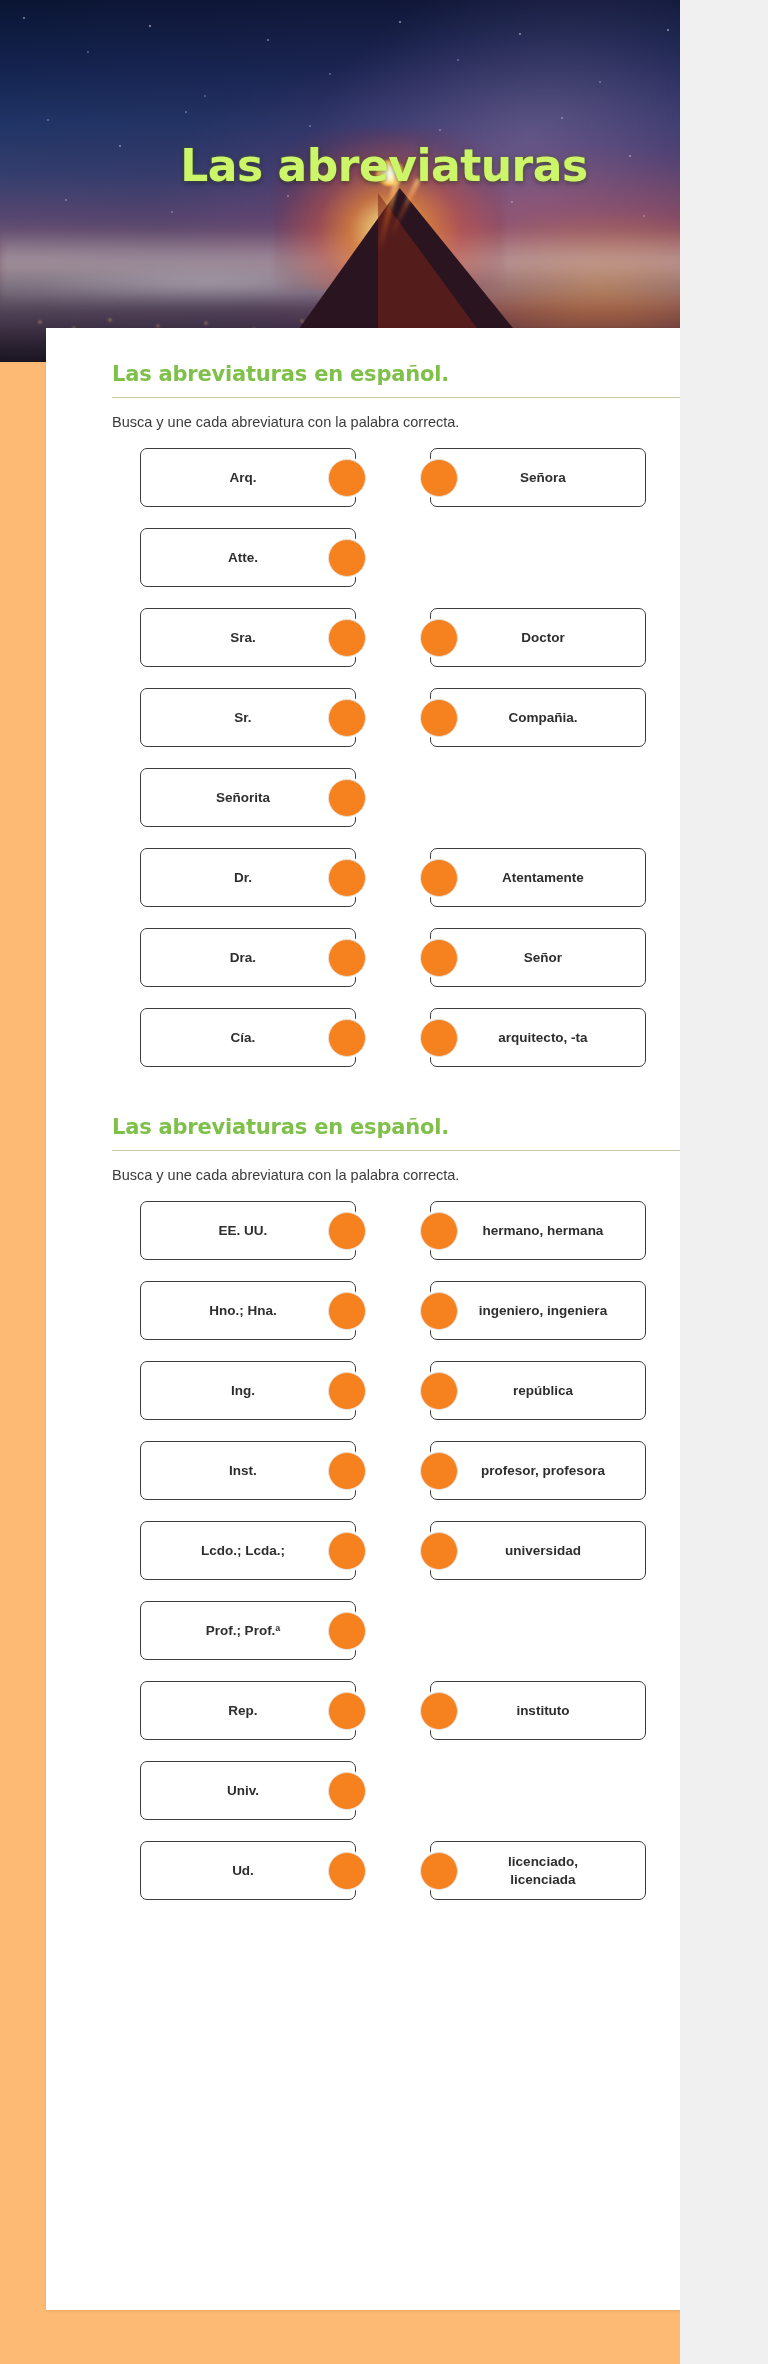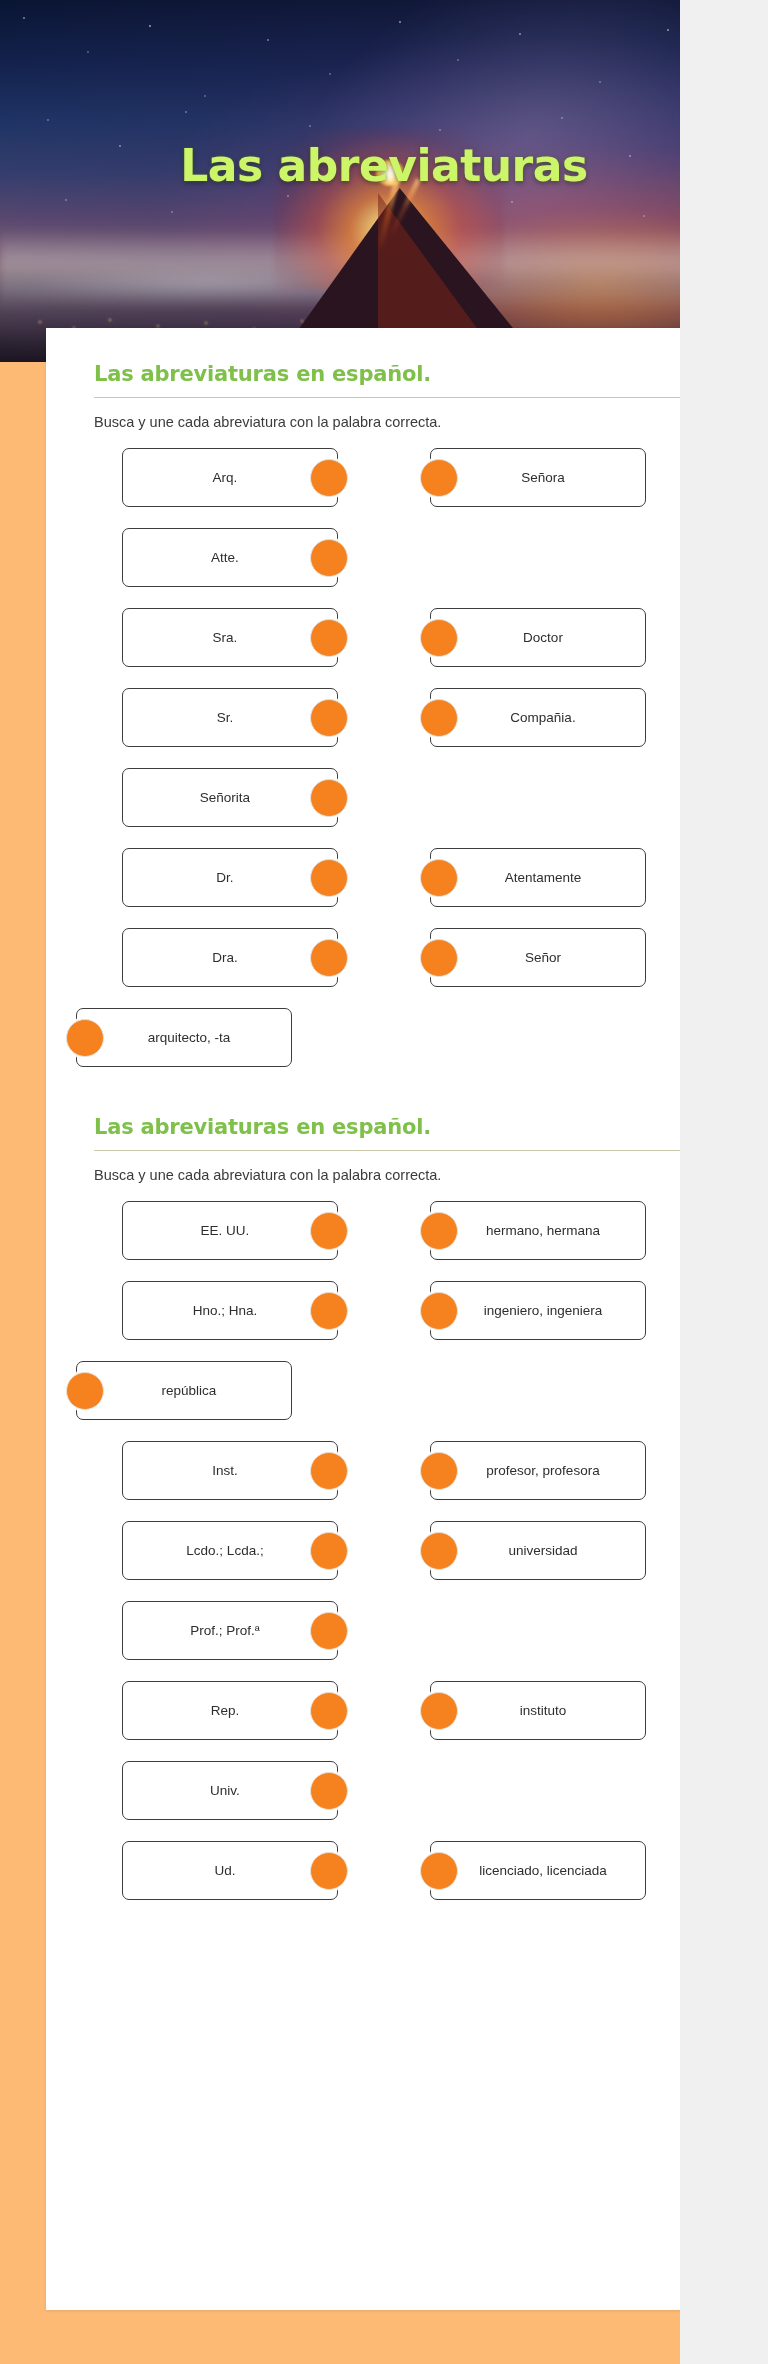--- a/index.html
+++ b/index.html
@@ -190,21 +190,21 @@
 
   
   .sheet {
     position: absolute;
     left: 46px;
     top: 328px;
     width: 676px;
     min-height: 1982px;
     background: #ffffff;
     box-shadow: 0 1px 3px rgba(0,0,0,0.10);
-    padding: 34px 26px 40px 26px;
+    padding: 34px 26px 40px 44px;
     z-index: 10;
   }
 
   .section { margin-bottom: 48px; }
 
   .section-title {
     font-size: 21px;
     font-weight: bold;
     color: #7fc04a;
     font-family: "DejaVu Sans", sans-serif;
@@ -227,20 +227,21 @@
 
   .match-list { padding: 0 4px; }
 
   .match-row {
     position: relative;
     display: flex;
     align-items: center;
     justify-content: space-between;
     height: 59px;
     margin-bottom: 21px;
+    font-weight: bold;
   }
 
   .opt-box {
     position: relative;
     width: 216px;
     height: 59px;
     border: 1px solid #3d3d3d;
     border-radius: 7px;
     background: #ffffff;
     display: flex;
@@ -354,20 +355,24 @@
               <div class="opt-box left">
                 <span>Dra.</span>
                 <span class="dot"></span>
               </div>
               <div class="opt-box right">
                 <span class="dot"></span>
                 <span>Señor</span>
               </div>
             </div>
             <div class="match-row">
+              <div class="opt-box left">
+                <span>Cía.</span>
+                <span class="dot"></span>
+              </div>
               <div class="opt-box right">
                 <span class="dot"></span>
                 <span>arquitecto, -ta</span>
               </div>
             </div>
           </div>
         </div>
         <div class="section">
           <div class="section-title">Las abreviaturas en español.</div>
           <div class="title-rule"></div>
@@ -387,20 +392,24 @@
               <div class="opt-box left">
                 <span>Hno.; Hna.</span>
                 <span class="dot"></span>
               </div>
               <div class="opt-box right">
                 <span class="dot"></span>
                 <span>ingeniero, ingeniera</span>
               </div>
             </div>
             <div class="match-row">
+              <div class="opt-box left">
+                <span>Ing.</span>
+                <span class="dot"></span>
+              </div>
               <div class="opt-box right">
                 <span class="dot"></span>
                 <span>república</span>
               </div>
             </div>
             <div class="match-row">
               <div class="opt-box left">
                 <span>Inst.</span>
                 <span class="dot"></span>
               </div>

